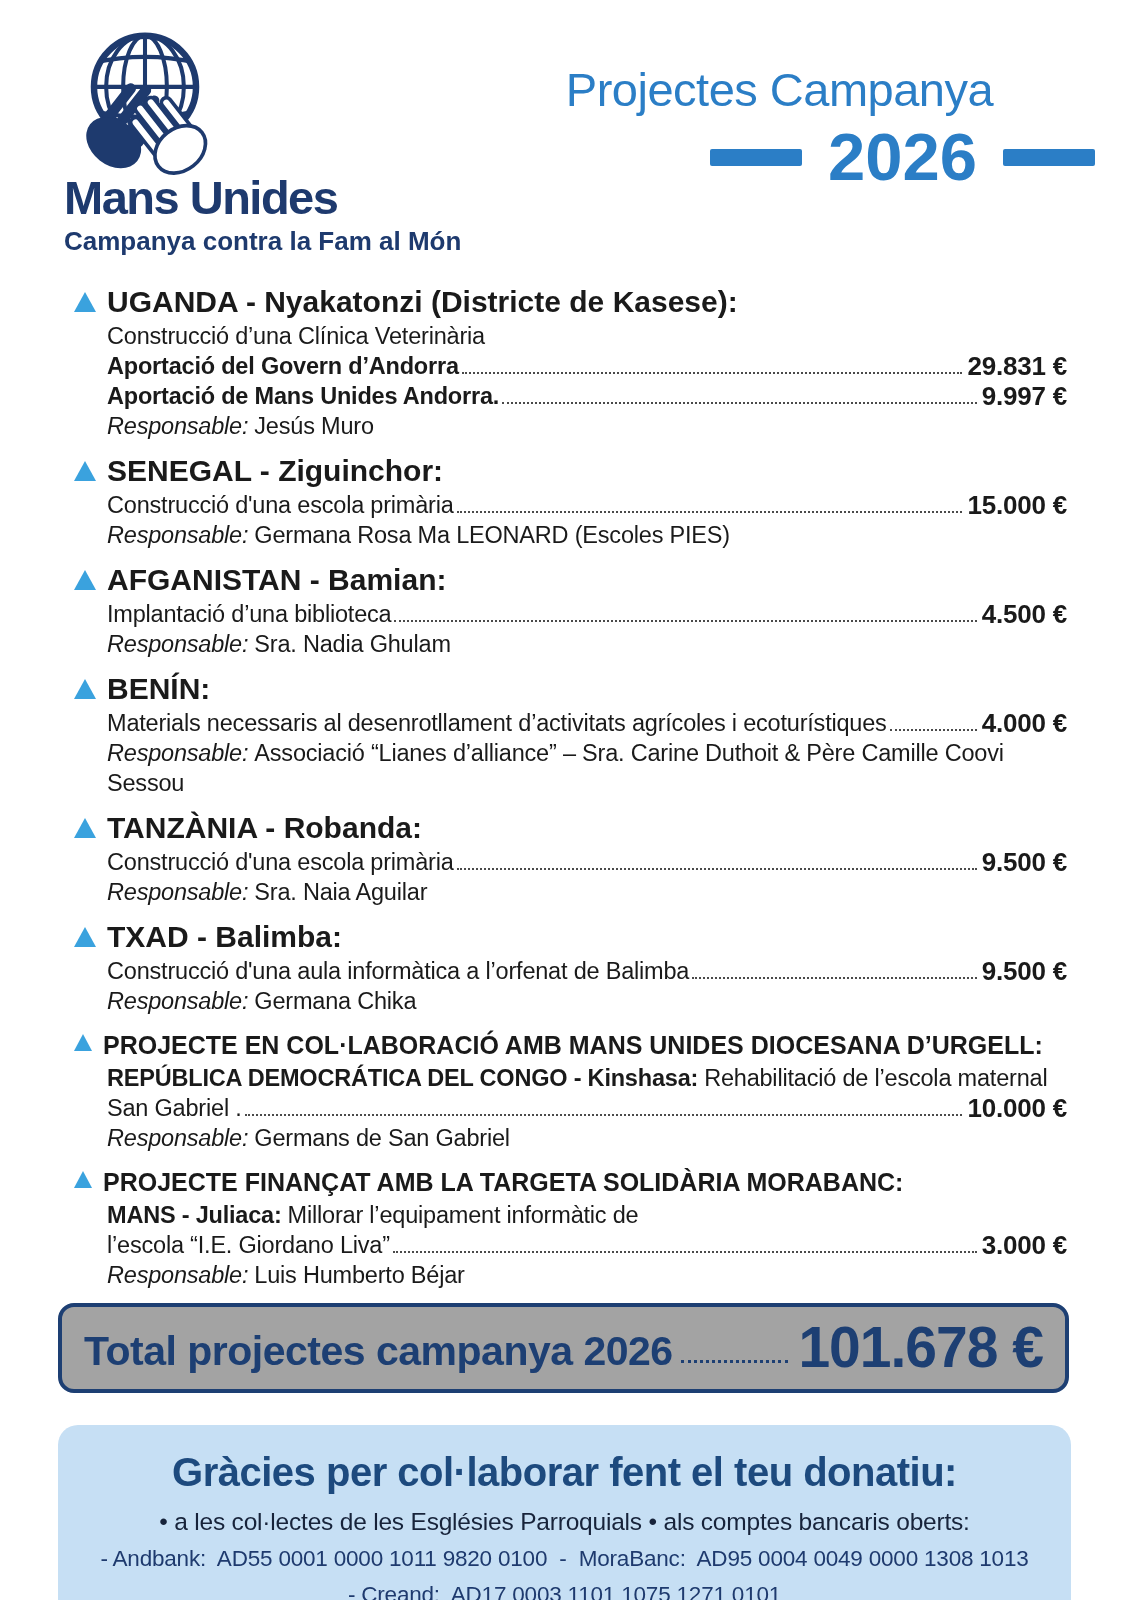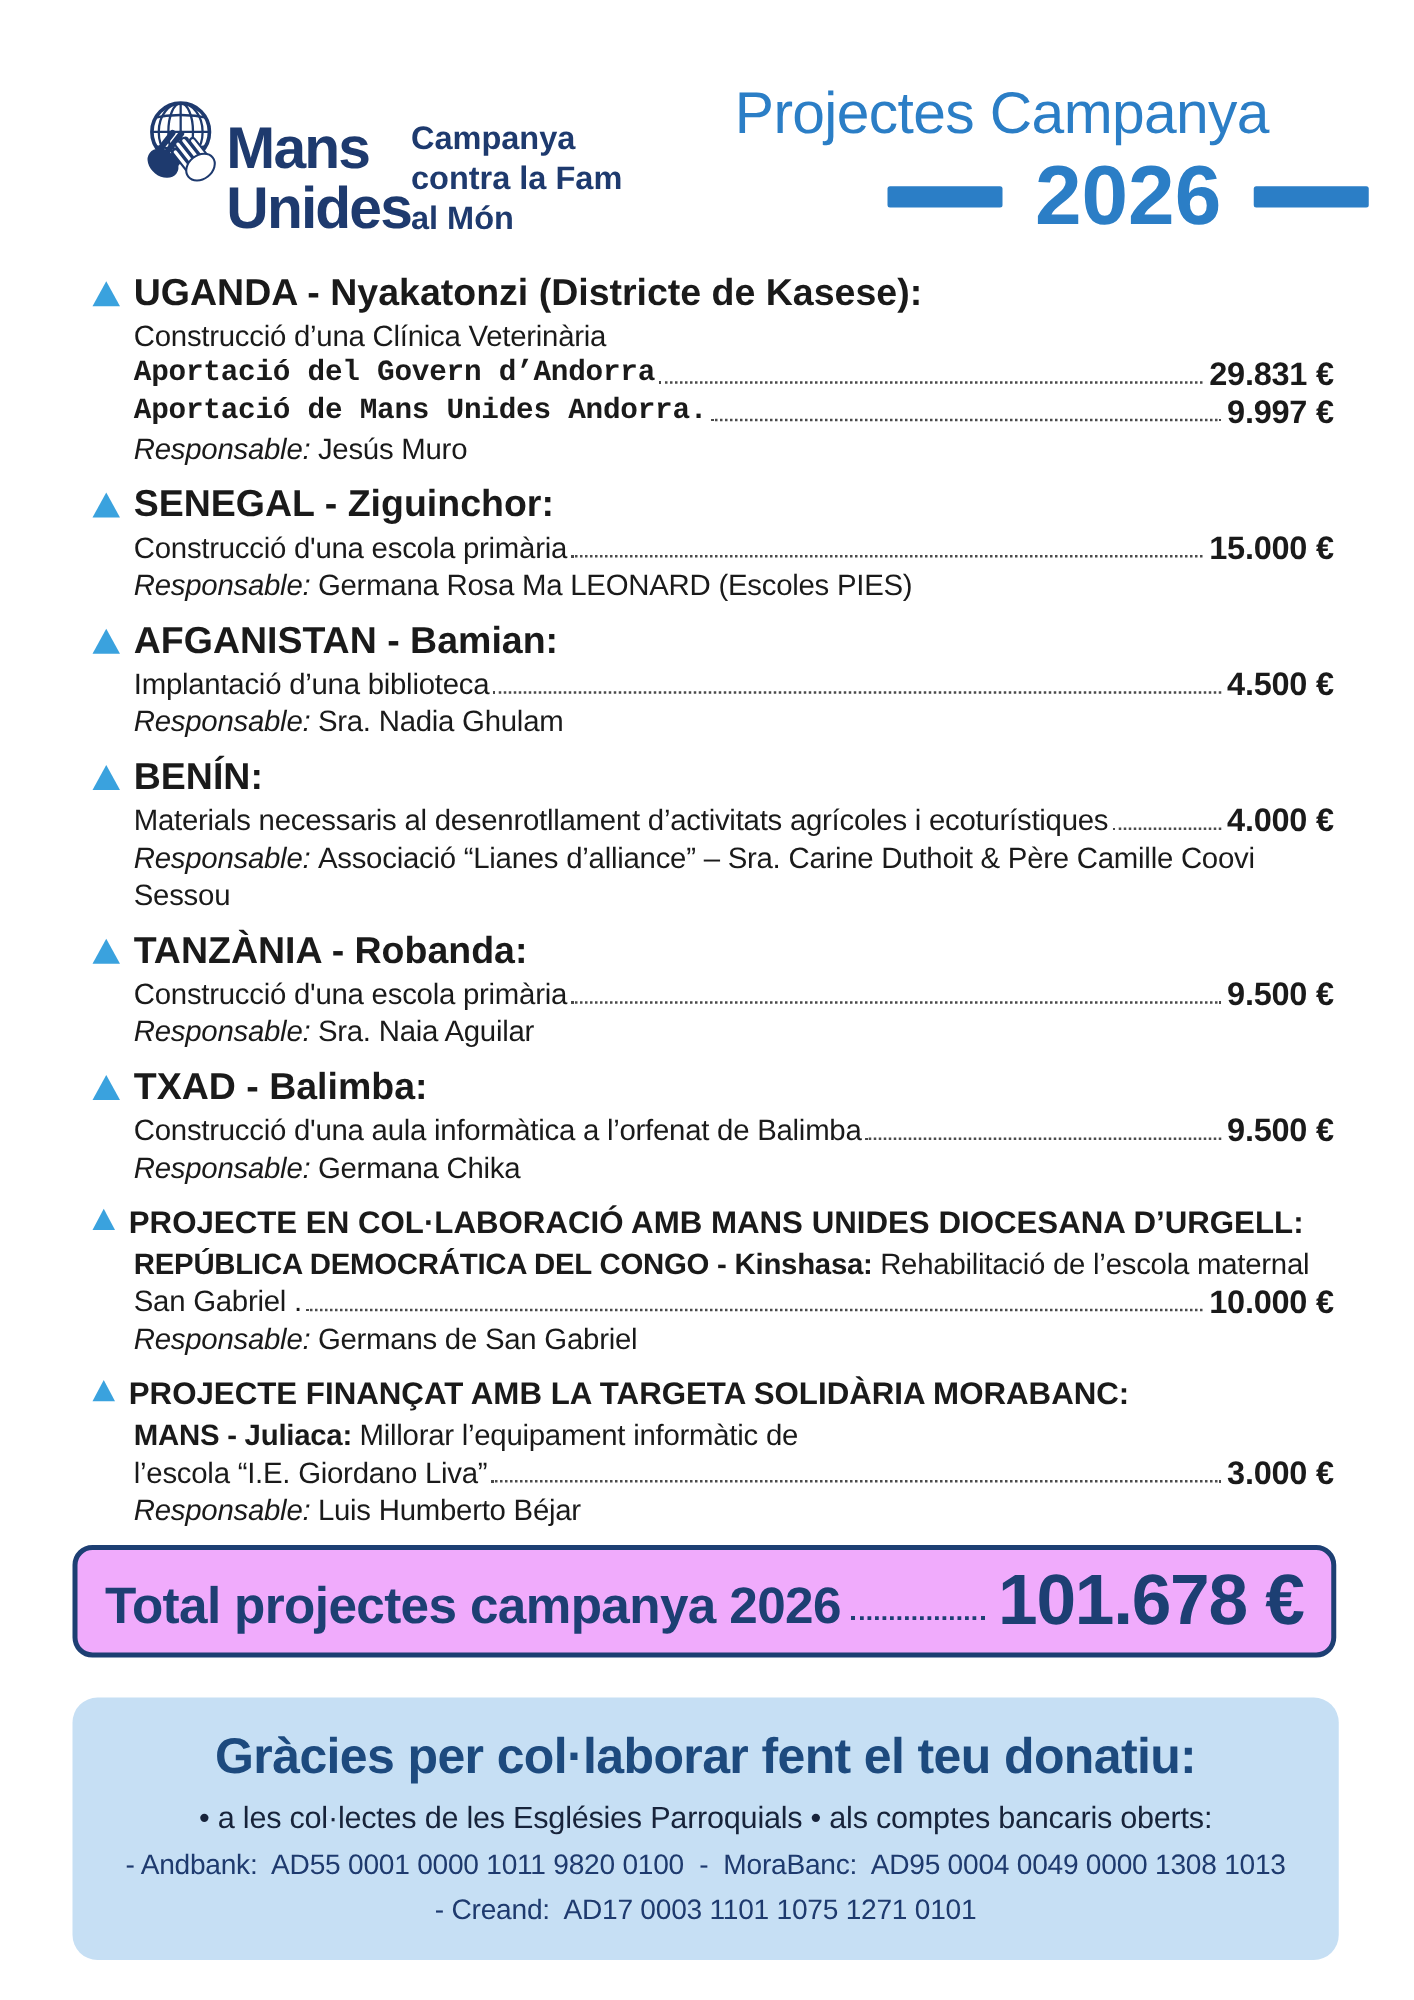--- a/index.html
+++ b/index.html
@@ -1,21 +1,21 @@
 <!DOCTYPE html>
 <html><head>
 <meta charset="utf-8">
 <style>
   html,body{margin:0;padding:0;background:#ffffff;}
   body{width:1131px;font-family:"Liberation Sans","DejaVu Sans",sans-serif;color:#1a1a1a;}
   .page{position:relative;width:1131px;height:1600px;overflow:hidden;background:#fff;}
 
   
   .top{display:flex;padding:20px 36px 0 64px;}
-  .logo-block{width:400px;display:flex;flex-direction:row;align-items:flex-end;margin-left:44px;}
+  .logo-block{width:400px;display:flex;flex-direction:column;align-items:flex-start;}
   .globe{width:162px;height:158px;}
   .brand{font-size:47px;font-weight:bold;color:#1e3a6e;letter-spacing:-1.5px;line-height:48px;margin-top:-4px;}
   .tagline{font-size:26px;font-weight:bold;color:#1e3a6e;line-height:32px;margin-top:3px;}
   .title-block{flex:1;text-align:center;padding-top:44px;color:#2b7ec6;}
   .title-line1{font-size:47px;font-weight:normal;line-height:52px;letter-spacing:-0.5px;}
   .title-line2{display:flex;justify-content:flex-end;align-items:center;gap:26px;margin-top:8px;}
   .dash-bar{width:92px;height:17px;background:#2b7ec6;border-radius:2px;}
   .year{font-size:67px;font-weight:bold;line-height:66px;letter-spacing:0;}
 
   
@@ -25,27 +25,27 @@
   .tri{width:0;height:0;border-left:11px solid transparent;border-right:11px solid transparent;
        border-bottom:20px solid #3aa2de;margin-top:7px;flex:0 0 auto;}
   .tri.sm{border-left-width:9px;border-right-width:9px;border-bottom-width:17px;margin-top:5px;}
   h2{margin:0;font-size:30px;line-height:34px;font-weight:bold;color:#1a1a1a;}
   h2.small{font-size:25px;line-height:32px;}
   .pbody{margin-left:33px;margin-top:2px;}
   .desc,.intro,.resp{font-size:23.5px;line-height:30px;margin:0;letter-spacing:-0.2px;}
   .intro strong{margin-right:6px;}
   .row{display:flex;align-items:flex-end;line-height:30px;font-size:23.5px;letter-spacing:-0.2px;}
   .lbl{white-space:nowrap;}
-  .lbl.b{font-weight:bold;font-family:Liberation Mono, monospace;}
+  .lbl.b{font-weight:bold;}
   .dots{flex:1;min-width:16px;border-bottom:2px dotted #4a4a4a;margin:0 5px 7px 3px;}
   .amount{font-weight:bold;font-size:26px;line-height:30px;white-space:nowrap;}
   .resp em{font-style:italic;margin-right:6px;}
 
   
-  .total-box{margin:12px 62px 0 58px;background:#f0abfc;border:4px solid #1d3f73;border-radius:16px;
+  .total-box{margin:12px 62px 0 58px;background:#a3a3a3;border:4px solid #1d3f73;border-radius:16px;
              padding:12px 22px 14px;display:flex;align-items:flex-end;color:#1d3f73;}
   .total-label{font-size:41px;font-weight:bold;line-height:48px;letter-spacing:-0.5px;white-space:nowrap;}
   .total-dots{flex:1;min-width:20px;border-bottom:3px dotted #1d3f73;margin:0 10px 12px 8px;}
   .total-amount{font-size:57px;font-weight:bold;line-height:56px;white-space:nowrap;letter-spacing:-1px;}
 
   
   .thanks-box{margin:32px 60px 0 58px;background:#c6dff4;border-radius:20px;padding:24px 18px 26px;text-align:center;}
   .thanks-title{font-size:40px;font-weight:bold;color:#1d4a7e;line-height:46px;letter-spacing:-0.5px;}
   .thanks-sub{font-size:24.5px;font-weight:normal;color:#17233a;line-height:30px;margin-top:12px;letter-spacing:-0.2px;}
   .bank-line{font-size:22.5px;color:#1e3a6e;line-height:28px;margin-top:8px;white-space:pre-wrap;letter-spacing:-0.2px;}

